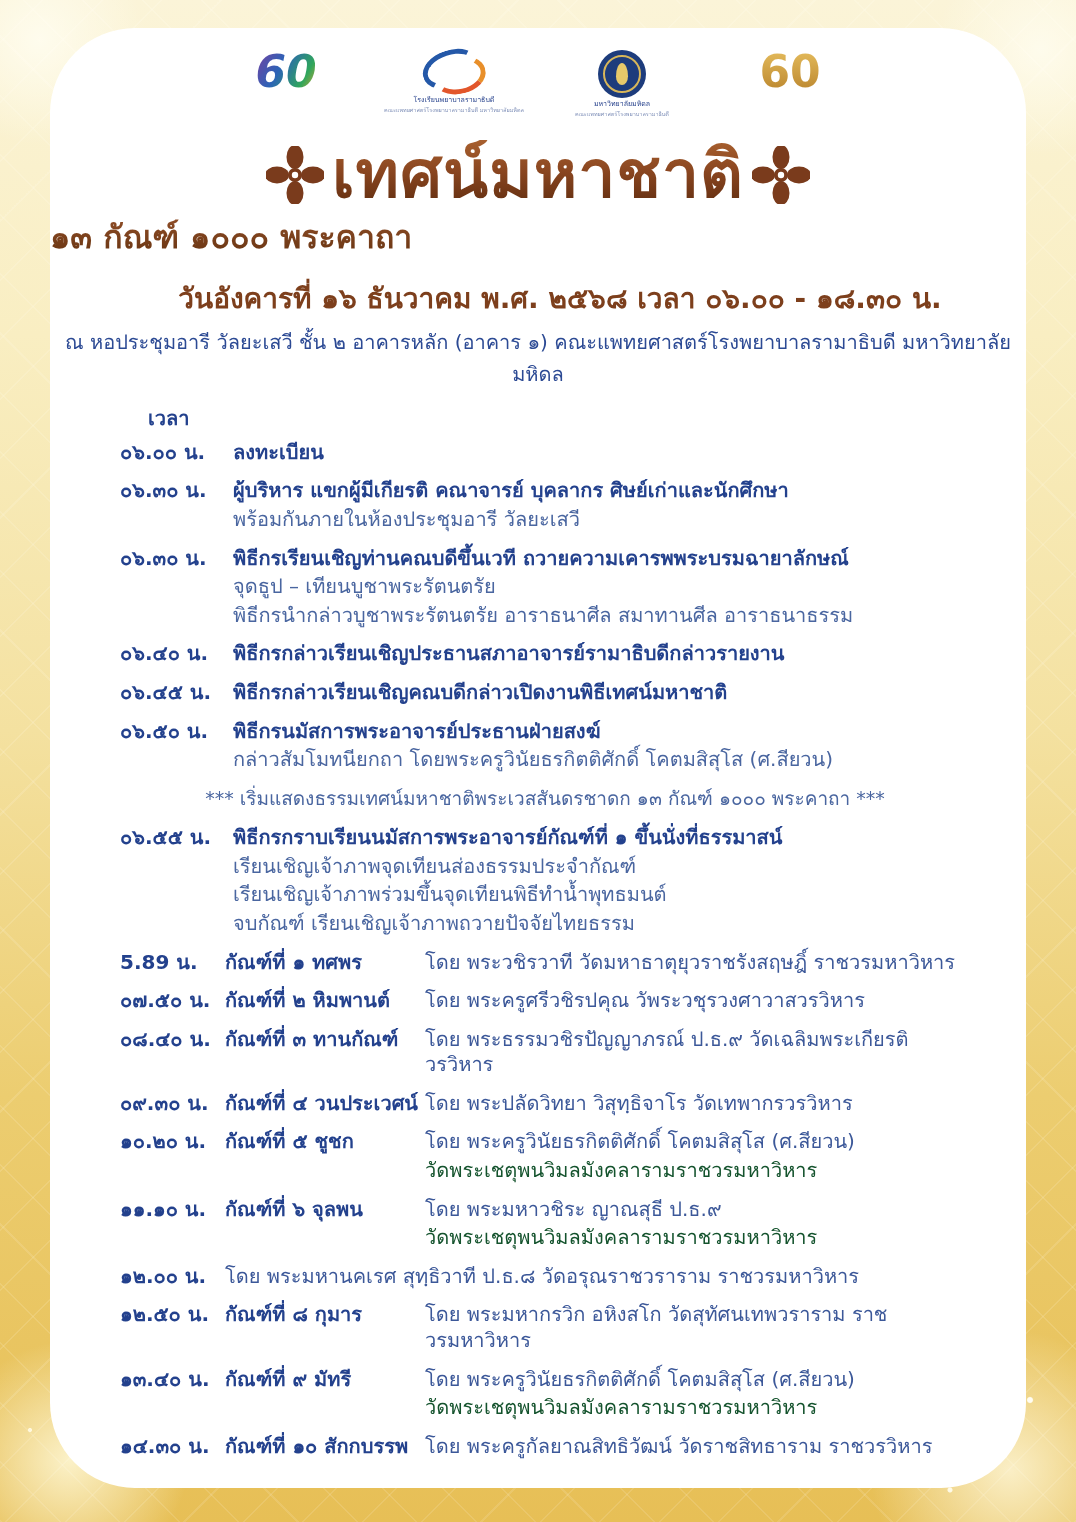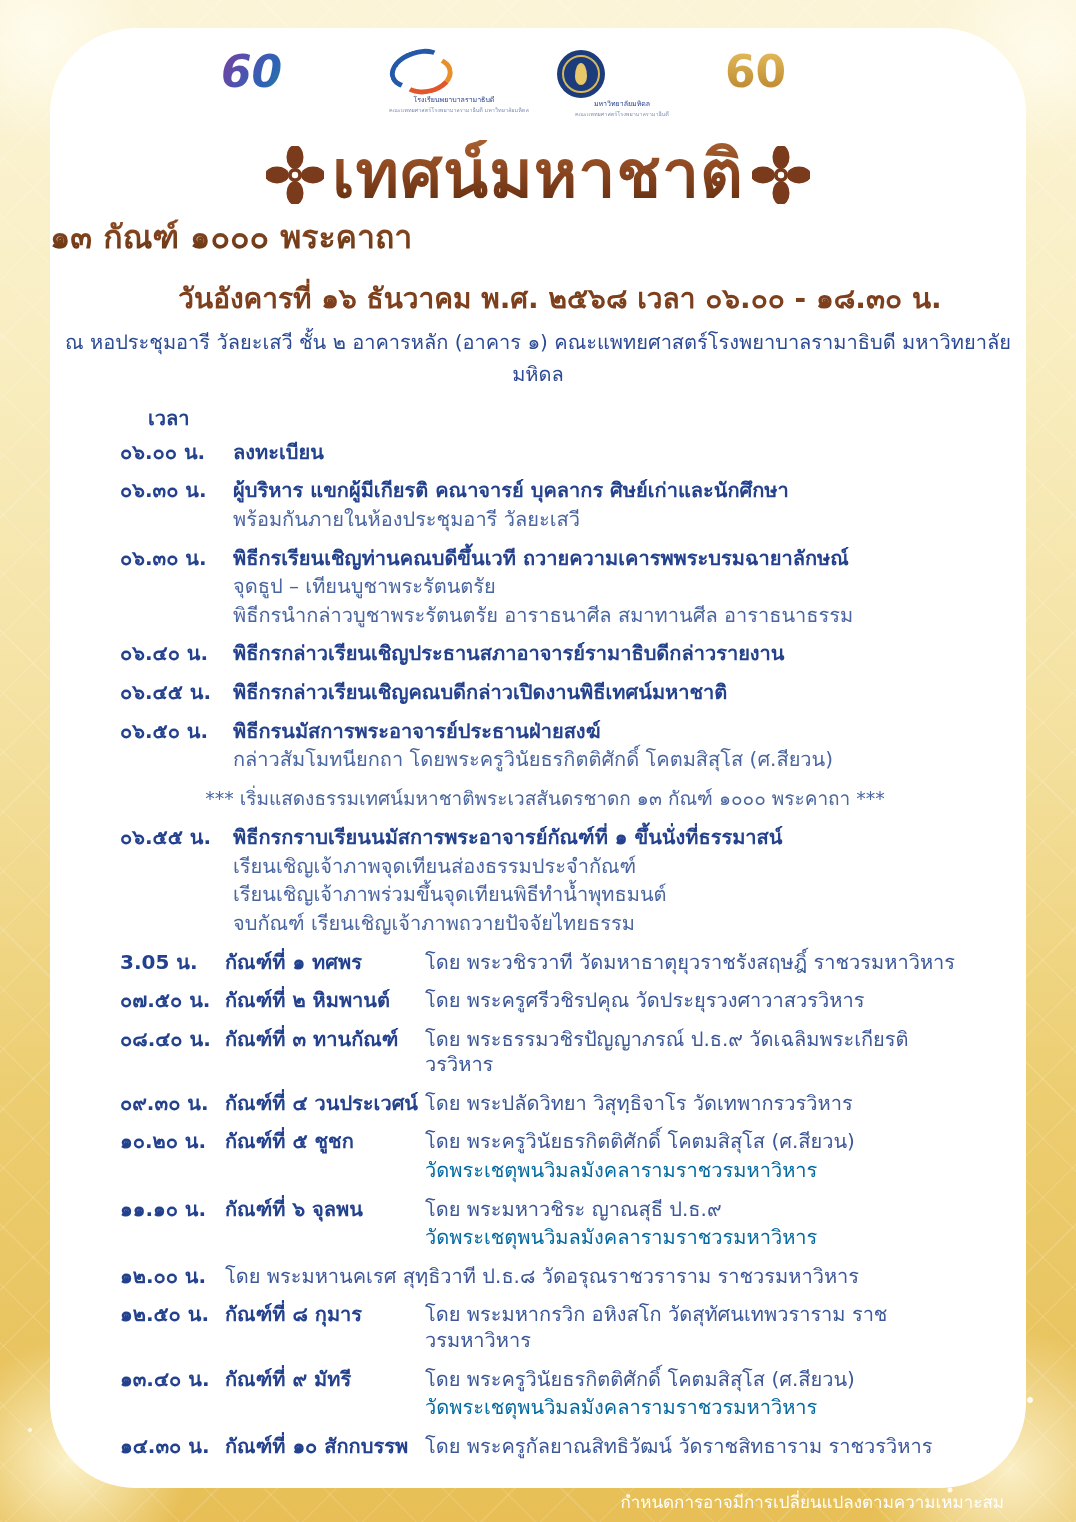--- a/index.html
+++ b/index.html
@@ -38,21 +38,21 @@
       radial-gradient(5px 5px at 1000px 120px,#fffdf0 40%,transparent 60%),
       radial-gradient(4px 4px at 80px 150px,#fffdf0 40%,transparent 60%);
   }
   .panel{
     position:absolute;left:50px;right:50px;top:28px;bottom:34px;
     background:#ffffff;border-radius:85px;z-index:2;
     padding:16px 0 0 0;overflow:hidden;
   }
   
   .logos{display:flex;justify-content:center;align-items:flex-start;gap:38px;height:80px;margin-top:6px;}
-  .logo{display:flex;flex-direction:column;width:130px;}
+  .logo{display:flex;flex-direction:column;align-items:center;width:130px;}
   .logo .cap{font-size:7px;line-height:1.25;color:#26418c;text-align:center;margin-top:2px;white-space:nowrap;}
   .logo .cap2{font-size:5.5px;color:#7a8bb5;}
   .num60a{
     font-size:44px;font-weight:bold;font-style:italic;line-height:1;
     background:linear-gradient(120deg,#7b3fa0 0%,#2c63b7 40%,#2fa65c 75%,#e0a62a 100%);
     -webkit-background-clip:text;background-clip:text;color:transparent;
   }
   .seal{width:48px;height:48px;border-radius:50%;background:#1d3c7c;position:relative;}
   .seal::before{content:"";position:absolute;inset:5px;border-radius:50%;border:2px solid #d8b75a;}
   .seal::after{content:"";position:absolute;left:50%;top:50%;width:12px;height:22px;transform:translate(-50%,-50%);
@@ -85,21 +85,21 @@
   .time-head{font-weight:bold;color:#23418d;padding-left:28px;margin-bottom:8px;}
   .rowi{display:flex;margin-bottom:13px;}
   .rowi .time{flex:0 0 105px;font-weight:bold;color:#23418d;white-space:nowrap;}
   .rowi .item-body{flex:1;margin-left:8px;}
   .rowi .heading{font-weight:bold;color:#23418d;}
   .rowi .detail{color:#4a66a0;margin-top:3px;}
   .rowk{display:flex;margin-bottom:13px;}
   .rowk .time{flex:0 0 105px;font-weight:bold;color:#23418d;white-space:nowrap;}
   .rowk .kan{flex:0 0 200px;font-weight:bold;color:#23418d;}
   .rowk .by{flex:1;color:#3c5899;}
-  .rowk .temple{color:#0369a1;margin-top:3px;}
+  .rowk .temple{color:#14532d;margin-top:3px;}
   .divider{
     text-align:center;color:#4a66a0;margin:2px 0 15px 0;font-size:19px;
   }
   
   .footer-note{
     position:absolute;right:72px;bottom:7px;z-index:3;
     color:#ffffff;font-size:17px;
   }
   .orn{flex:0 0 auto;}
 </style>
@@ -216,33 +216,33 @@
     <div class="time">๐๖.๕๕ น.</div>
     <div class="item-body">
       <div class="heading">พิธีกรกราบเรียนนมัสการพระอาจารย์กัณฑ์ที่ ๑ ขึ้นนั่งที่ธรรมาสน์</div>
     <div class="detail">เรียนเชิญเจ้าภาพจุดเทียนส่องธรรมประจำกัณฑ์</div>
               <div class="detail">เรียนเชิญเจ้าภาพร่วมขึ้นจุดเทียนพิธีทำน้ำพุทธมนต์</div>
               <div class="detail">จบกัณฑ์  เรียนเชิญเจ้าภาพถวายปัจจัยไทยธรรม</div>
             </div>
   </div>
 
   <div class="rowk">
-    <div class="time">3.05 น.</div>
+    <div class="time">5.89 น.</div>
     <div class="kan">กัณฑ์ที่ ๑ ทศพร</div>
     <div class="by">
       <div class="by-line">โดย พระวชิรวาที  วัดมหาธาตุยุวราชรังสฤษฎิ์ ราชวรมหาวิหาร</div>
 
     </div>
   </div>
 
   <div class="rowk">
     <div class="time">๐๗.๕๐ น.</div>
     <div class="kan">กัณฑ์ที่ ๒ หิมพานต์</div>
     <div class="by">
-      <div class="by-line">โดย พระครูศรีวชิรปคุณ  วัดประยุรวงศาวาสวรวิหาร</div>
+      <div class="by-line">โดย พระครูศรีวชิรปคุณ  วัพระวชุรวงศาวาสวรวิหาร</div>
 
     </div>
   </div>
 
   <div class="rowk">
     <div class="time">๐๘.๔๐ น.</div>
     <div class="kan">กัณฑ์ที่ ๓ ทานกัณฑ์</div>
     <div class="by">
       <div class="by-line">โดย พระธรรมวชิรปัญญาภรณ์ ป.ธ.๙ วัดเฉลิมพระเกียรติวรวิหาร</div>
 
@@ -309,14 +309,13 @@
       <div class="by-line">โดย พระครูกัลยาณสิทธิวัฒน์  วัดราชสิทธาราม ราชวรวิหาร</div>
 
     </div>
   </div>
 
 </div>
     </div>
 
   </div>
 
-  <div class="footer-note">กำหนดการอาจมีการเปลี่ยนแปลงตามความเหมาะสม</div>
 </div>
 
 </body></html>

